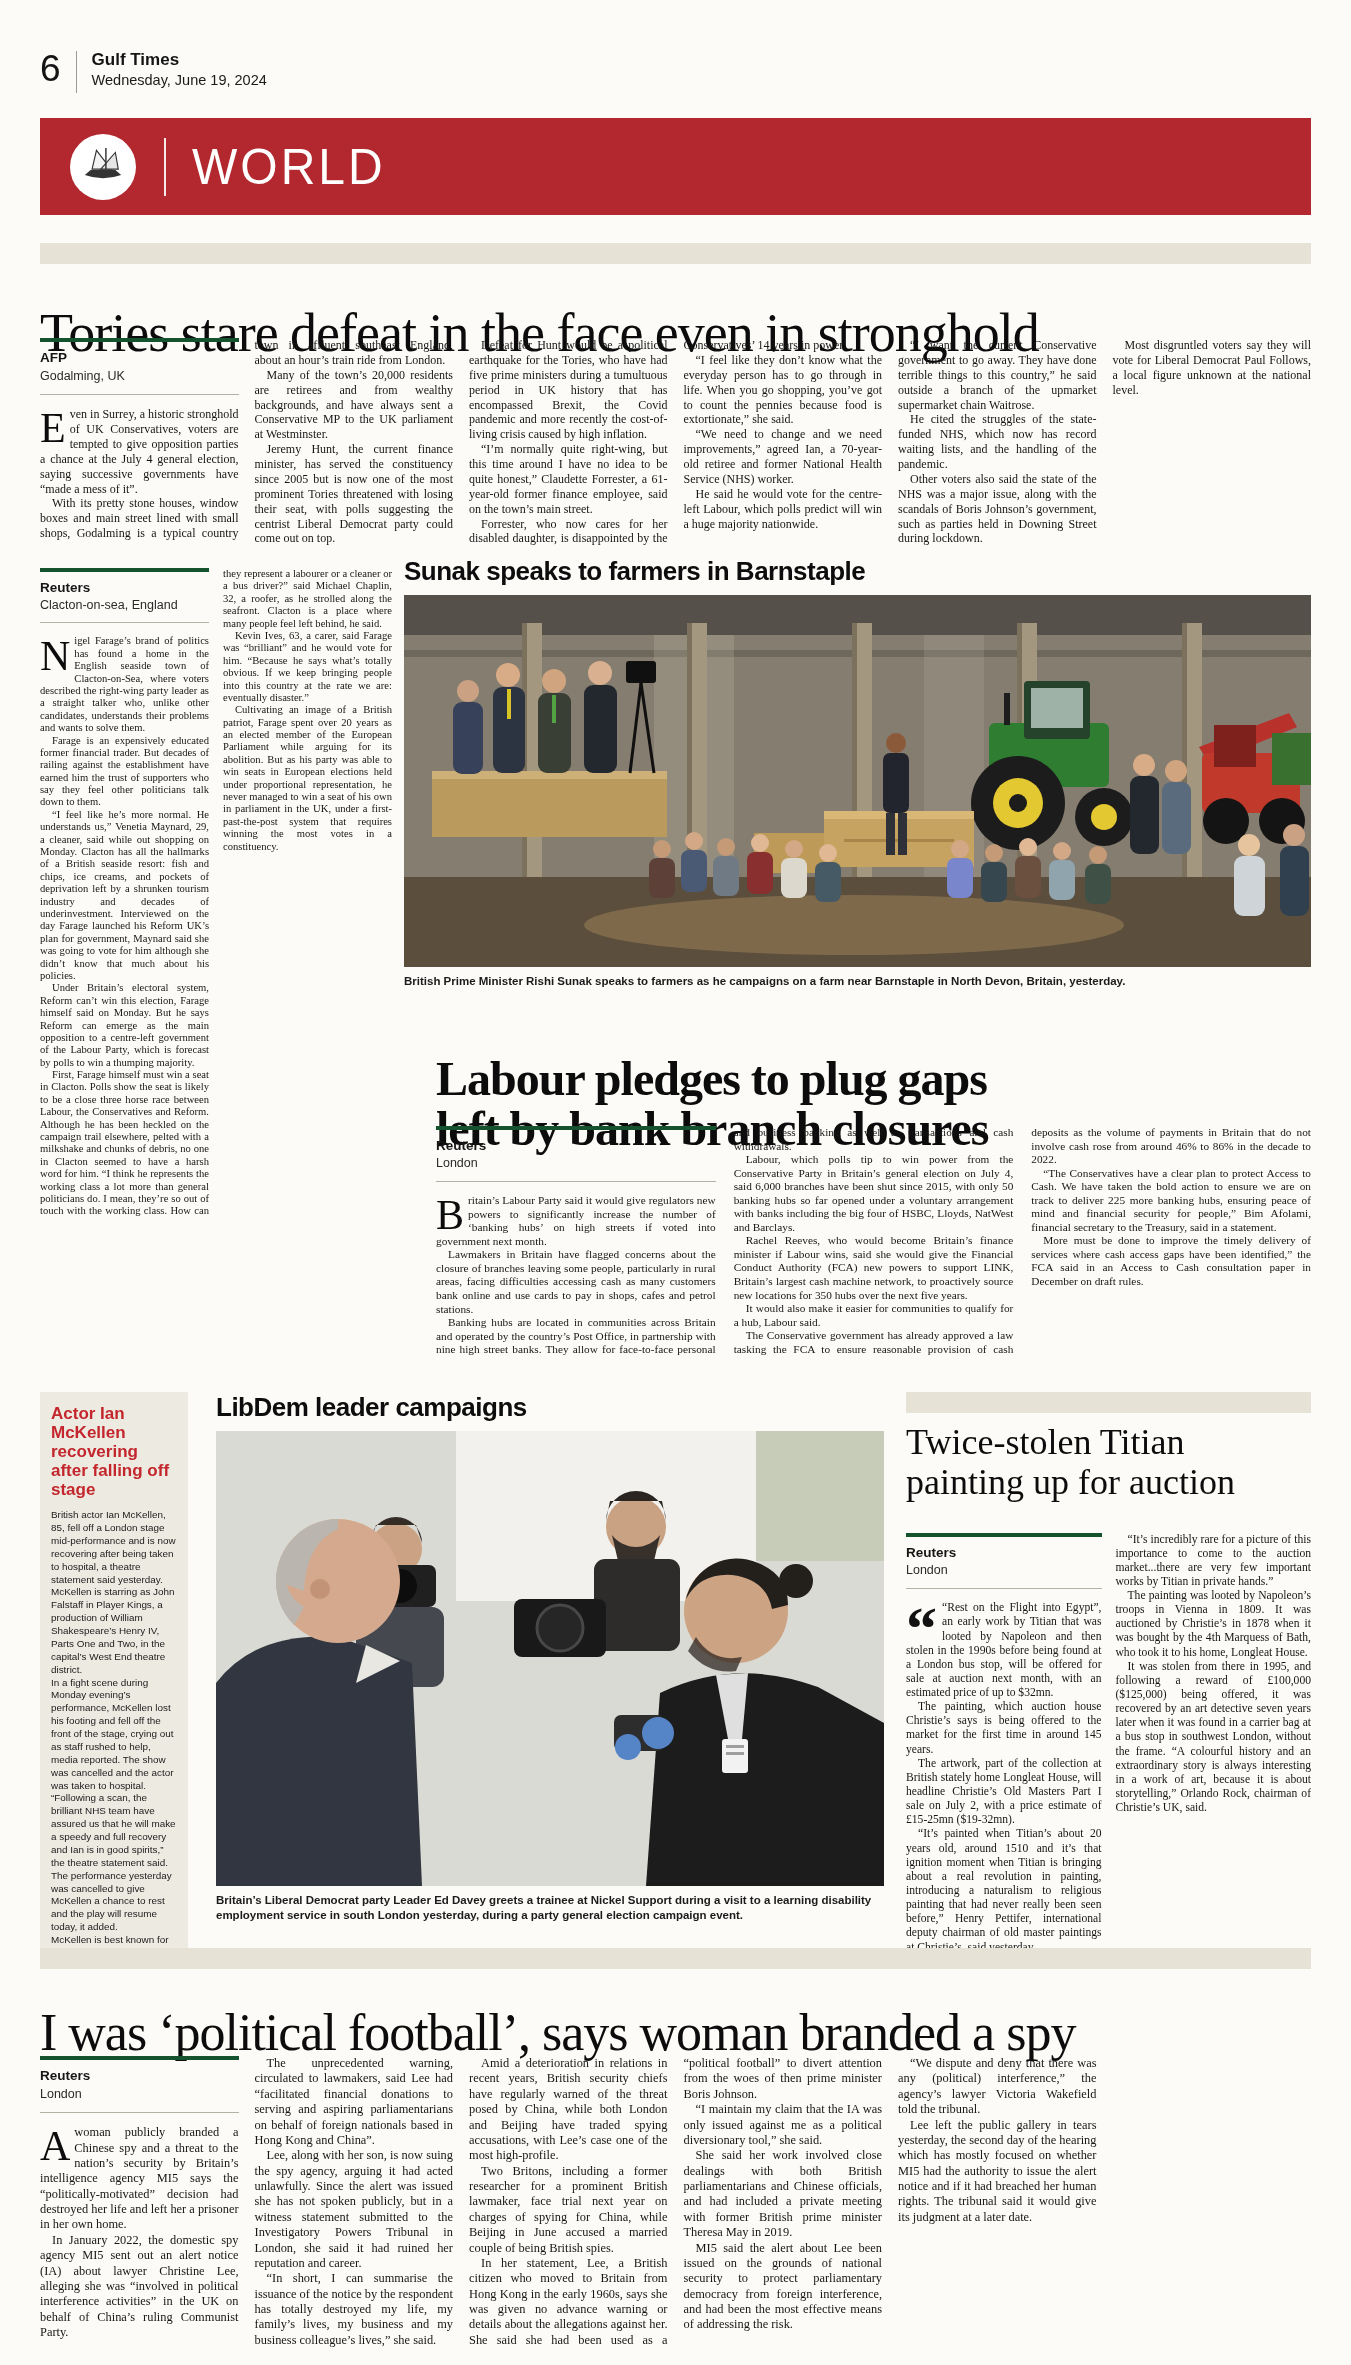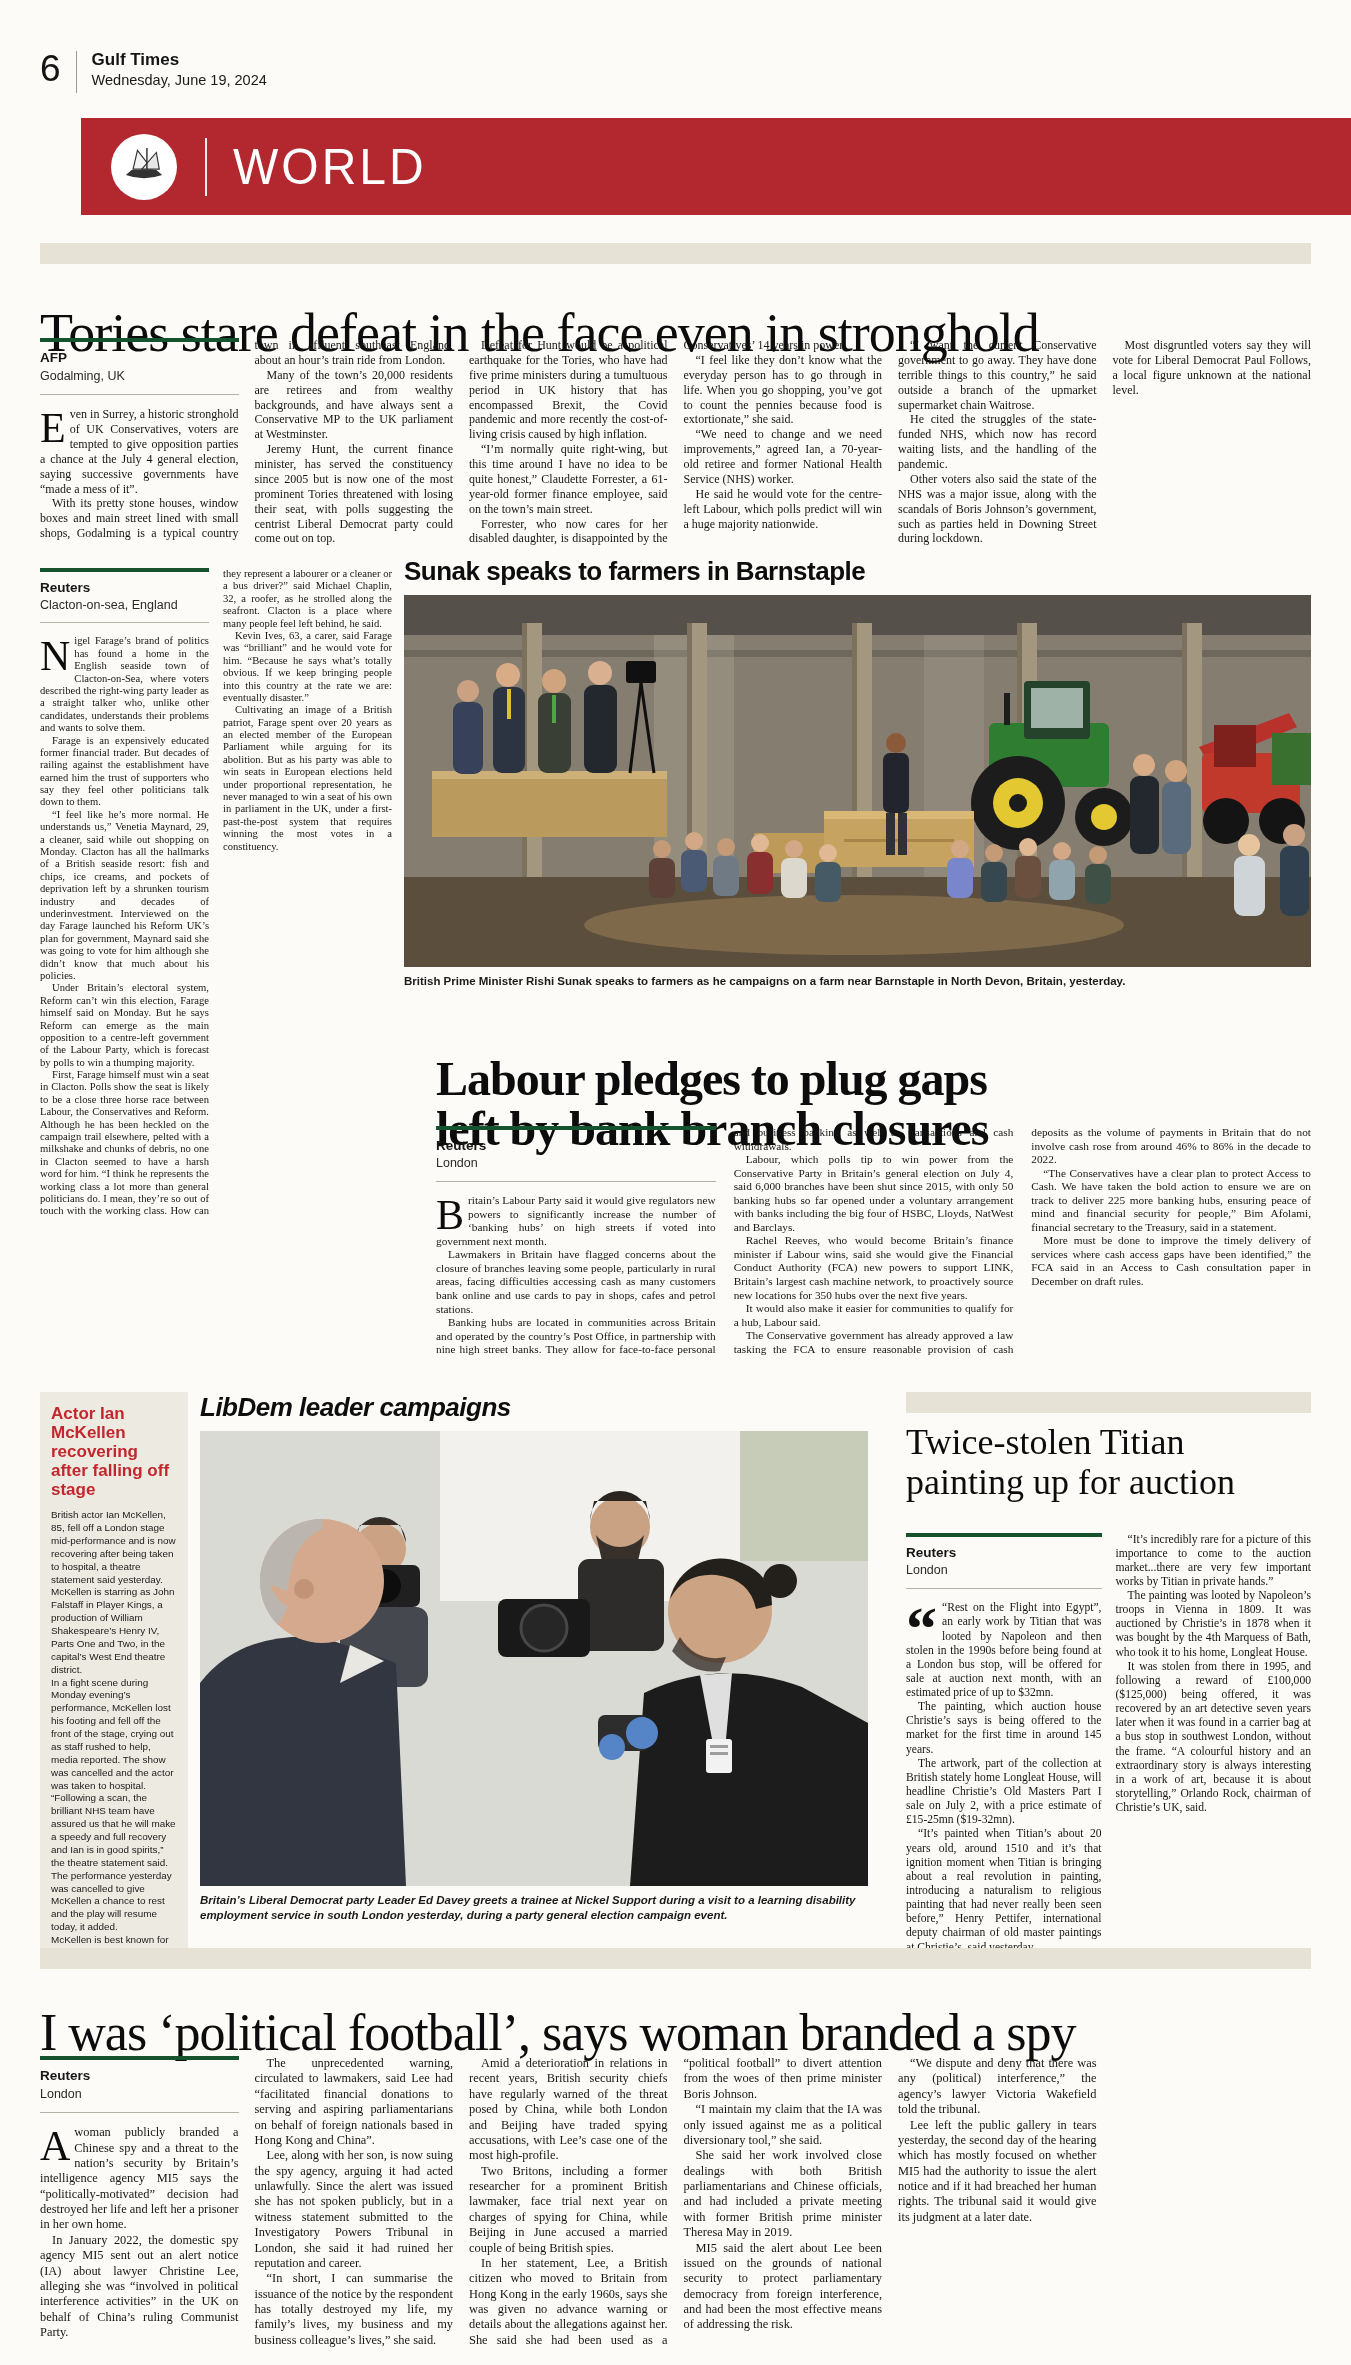--- a/index.html
+++ b/index.html
@@ -8,21 +8,21 @@
   
   .masthead{position:absolute;left:40px;top:50px;display:flex;align-items:flex-start;
             font-family:"Liberation Sans",sans-serif;}
   .pageno{font-size:37px;line-height:1;font-weight:400;}
   .mast-rule{width:1px;height:42px;background:#9b9b9b;margin:1px 0 0 15px;}
   .mast-text{margin-left:15px;padding-top:1px;}
   .paper{font-weight:bold;font-size:17px;line-height:1.05;}
   .date{font-size:14.5px;margin-top:3px;color:#1a1a1a;}
   
   .banner{position:absolute;left:40px;top:118px;width:1271px;height:97px;background:#b2282e;
-          display:flex;align-items:center;margin-left:41px;}
+          display:flex;align-items:center;}
   .logo-circle{width:66px;height:66px;border-radius:50%;background:#fff;margin-left:30px;
                display:flex;align-items:center;justify-content:center;flex:0 0 auto;}
   .banner-rule{width:2px;height:58px;background:rgba(255,255,255,.9);margin-left:28px;}
   .section-title{color:#fff;font-family:"Liberation Sans",sans-serif;font-size:48px;
                  letter-spacing:3px;margin-left:26px;font-weight:400;transform:scaleY(1.06);}
   
   .bar{position:absolute;background:#e6e2d5;height:21px;}
   #bar-top{left:40px;top:243px;width:1271px;}
   #bar-titian{left:906px;top:1392px;width:405px;}
   #bar-spy{left:40px;top:1948px;width:1271px;}
@@ -56,21 +56,21 @@
                line-height:1.17;margin-top:10px;}
   #labour-cols{position:absolute;left:436px;top:1126px;width:875px;height:236px;
                column-count:3;column-gap:18px;font-size:11.3px;line-height:1.2;}
   #titian-cols{height:428px;column-count:2;column-gap:14px;font-size:11.6px;
                line-height:1.22;margin-top:10px;}
   #spy-cols{position:absolute;left:40px;top:2056px;width:1271px;height:296px;
             column-count:6;column-gap:16px;font-size:12.4px;line-height:1.24;}
   
   #farage-block{position:absolute;left:40px;top:558px;width:352px;}
   #sunak-block{position:absolute;left:404px;top:556px;width:907px;}
-  #libdem-block{position:absolute;left:200px;top:1392px;width:676px;font-style:italic;}
+  #libdem-block{position:absolute;left:216px;top:1392px;width:676px;}
   #titian-block{position:absolute;left:906px;top:1392px;width:405px;}
   .photo-frame{margin-top:8px;line-height:0;}
   .caption{font-family:"Liberation Sans",sans-serif;font-weight:bold;font-size:11.5px;
            line-height:1.32;color:#1b1b1b;margin-top:7px;text-align:left;}
   
   .bigquote{float:left;width:36px;height:40px;}
   .bigquote::before{content:"\201C";display:block;font-family:"Liberation Serif",serif;
                     font-weight:bold;font-size:62px;line-height:0.9;color:#111;}
   
   .mckellen{position:absolute;left:40px;top:1392px;width:148px;height:560px;background:#edeae1;

